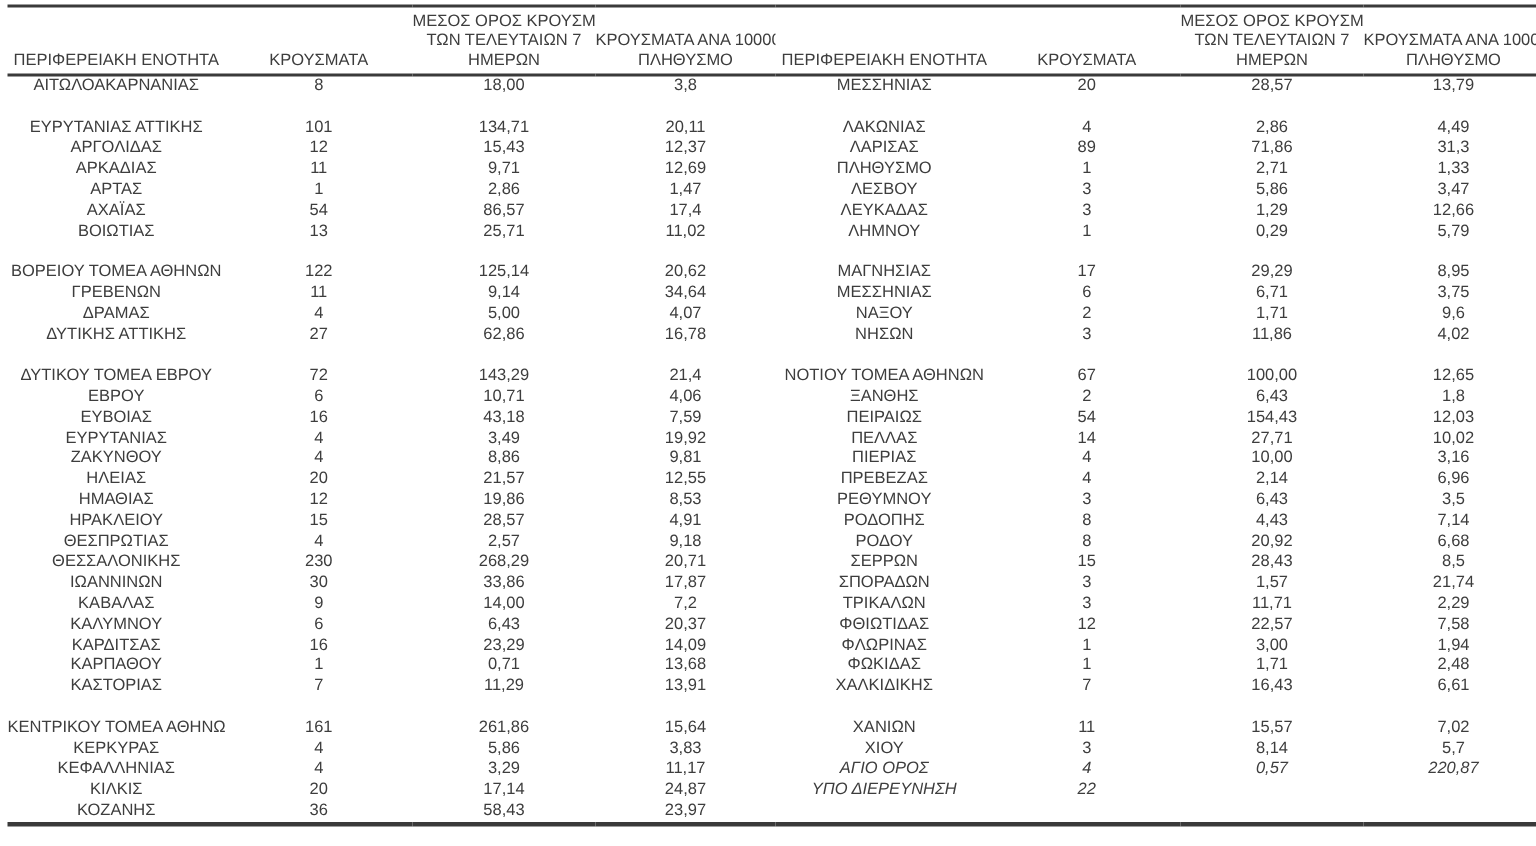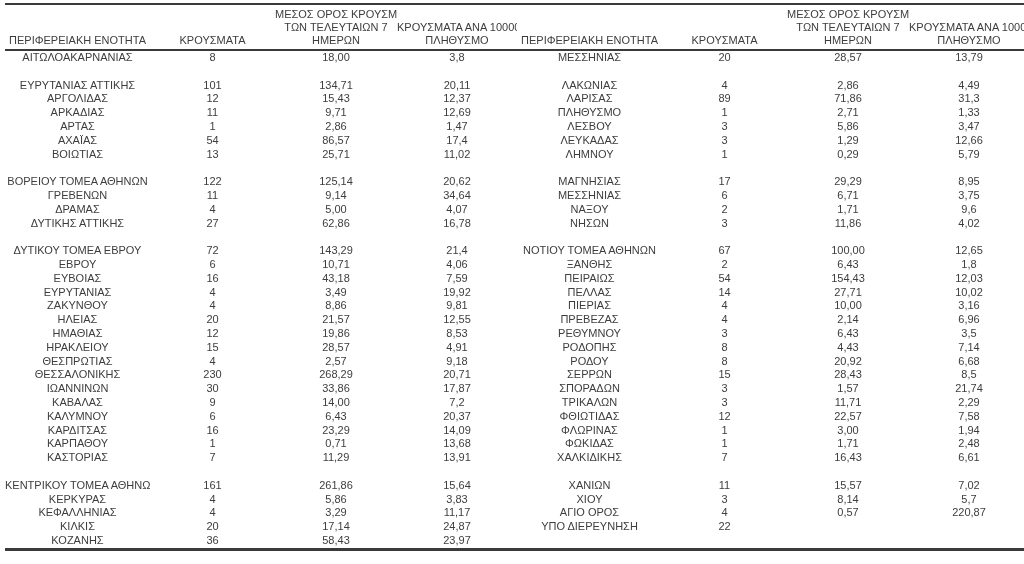--- a/index.html
+++ b/index.html
@@ -43,21 +43,21 @@
     font-size: 11px;
     line-height: 13.8px;
     height: 13.8px;
     text-align: center;
     vertical-align: middle;
     padding: 0;
     white-space: nowrap;
     overflow: hidden;
   }
   tr.gap td { height: 13.8px; }
-  td.italic { }
+  td.italic { font-style: italic; }
 </style>
 </head>
 <body>
 
 <div class="page">
   <table class="report-table">
     <colgroup>
       <col style="width:145px">
         <col style="width:125px">
         <col style="width:122px">

